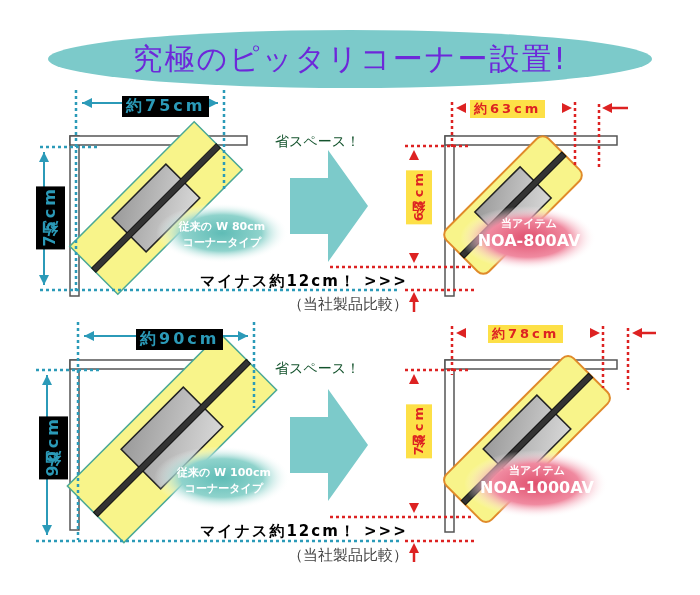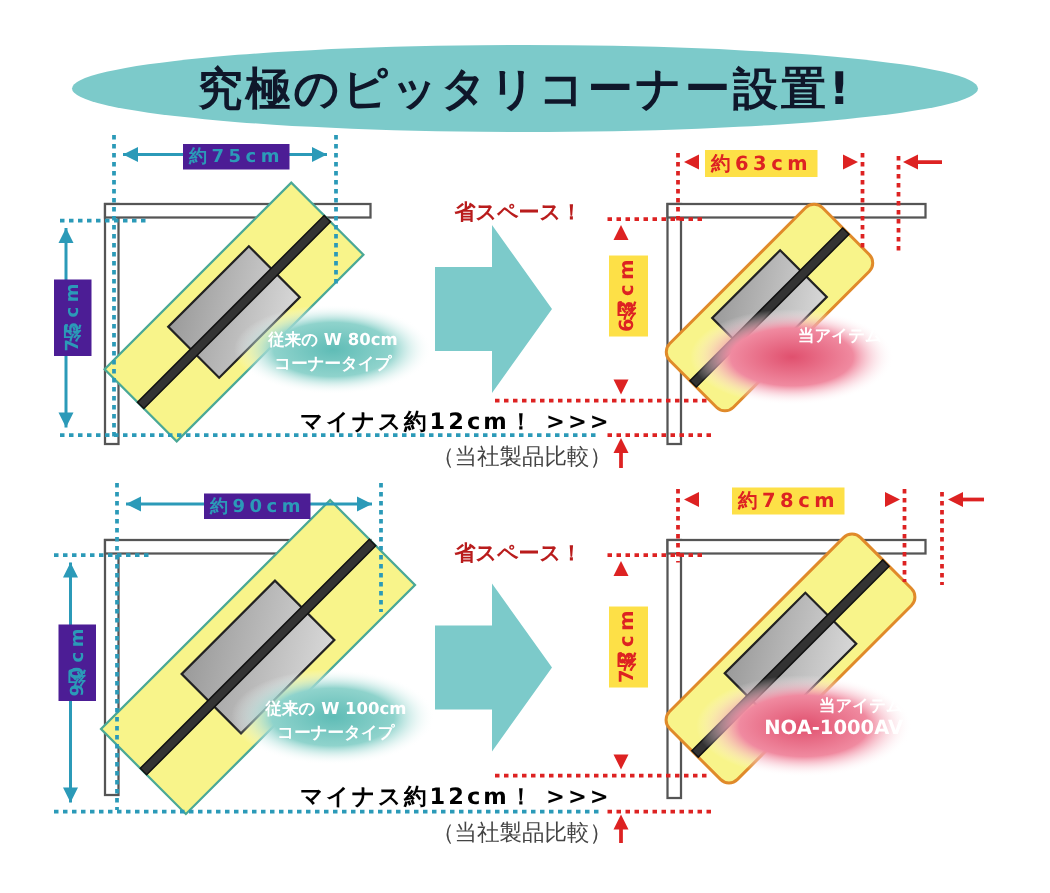--- a/index.html
+++ b/index.html
@@ -1,28 +1,28 @@
 <!DOCTYPE html>
 <html><head>
 <meta charset="utf-8">
 <style>
   html,body{margin:0;padding:0;background:#ffffff;}
   body{width:700px;height:595px;position:relative;overflow:hidden;font-family:"DejaVu Sans",sans-serif;}
   .abs{position:absolute;}
   .banner{left:48px;top:30px;width:604px;height:58px;border-radius:50%;background:#7ccaca;
     display:flex;align-items:center;justify-content:center;}
-  .banner-title{color:#0f172a;font-size:30px;font-weight:bold;letter-spacing:2px;}
-  .dim-blue{color:#2b9ab8;font-weight:bold;font-size:12px;letter-spacing:3px;background:#4c1d95;padding:0 4px;}
+  .banner-title{color:#6d28d9;font-size:30px;font-weight:normal;letter-spacing:2px;}
+  .dim-blue{color:#2b9ab8;font-weight:bold;font-size:16px;letter-spacing:3px;background:#000000;padding:0 4px;}
   .dim-red{color:#dd2222;font-weight:bold;font-size:13px;letter-spacing:3px;background:#fde047;padding:0 4px;}
   .vert{writing-mode:vertical-rl;transform:rotate(180deg);}
-  .save{color:#b91c1c;font-weight:bold;font-size:14px;margin-left:28px;}
+  .save{color:#14532d;font-weight:normal;font-size:14px;}
   .minus{color:#000000;font-weight:bold;font-size:15px;letter-spacing:2px;}
   .note{color:#444;font-size:15px;}
   .old-label{color:#fff;font-size:11px;font-weight:bold;text-align:center;line-height:16px;}
-  .new-label{color:#fff;text-align:right;font-weight:bold;}
+  .new-label{color:#fff;text-align:center;font-weight:bold;}
   svg{position:absolute;left:0;top:0;}
 </style>
 </head>
 <body>
 
 <div class="abs banner">
   <span class="banner-title">究極のピッタリコーナー設置!</span>
 </div>
 
 <svg width="700" height="595">
@@ -148,31 +148,32 @@
 <div class="abs dim-blue vert" style="left:36px;top:186px;">約75cm</div>
 <div class="abs old-label" style="left:166px;top:219px;width:112px;">
   <div>従来の W 80cm</div>
   <div>コーナータイプ</div>
 </div>
 <div class="abs save" style="left:275px;top:133px;">省スペース！</div>
 <div class="abs dim-red" style="left:470px;top:100px;">約63cm</div>
 <div class="abs dim-red vert" style="left:406px;top:170px;">約63cm</div>
 <div class="abs new-label" style="left:470px;top:216px;width:118px;">
   <div style="font-size:11px;">当アイテム</div>
+  <div style="font-size:16px;">NOA-800AV</div>
 </div>
 <div class="abs minus" style="left:200px;top:272px;">マイナス約12cm！ &gt;&gt;&gt;</div>
 <div class="abs note" style="left:288px;top:295px;">（当社製品比較）</div>
 
 <div class="abs dim-blue" style="left:136px;top:329px;">約90cm</div>
 <div class="abs dim-blue vert" style="left:39px;top:416px;">約90cm</div>
 <div class="abs old-label" style="left:166px;top:465px;width:116px;text-align:center;">
   <div>従来の W 100cm</div>
   <div>コーナータイプ</div>
 </div>
 <div class="abs save" style="left:275px;top:360px;">省スペース！</div>
 <div class="abs dim-red" style="left:488px;top:325px;">約78cm</div>
 <div class="abs dim-red vert" style="left:406px;top:404px;">約78cm</div>
 <div class="abs new-label" style="left:472px;top:463px;width:130px;">
   <div style="font-size:11px;">当アイテム</div>
-  <div style="font-size:13px;">NOA-1000AV</div>
+  <div style="font-size:16px;">NOA-1000AV</div>
 </div>
 <div class="abs minus" style="left:200px;top:522px;">マイナス約12cm！ &gt;&gt;&gt;</div>
 <div class="abs note" style="left:288px;top:546px;">（当社製品比較）</div>
 
 </body></html>

